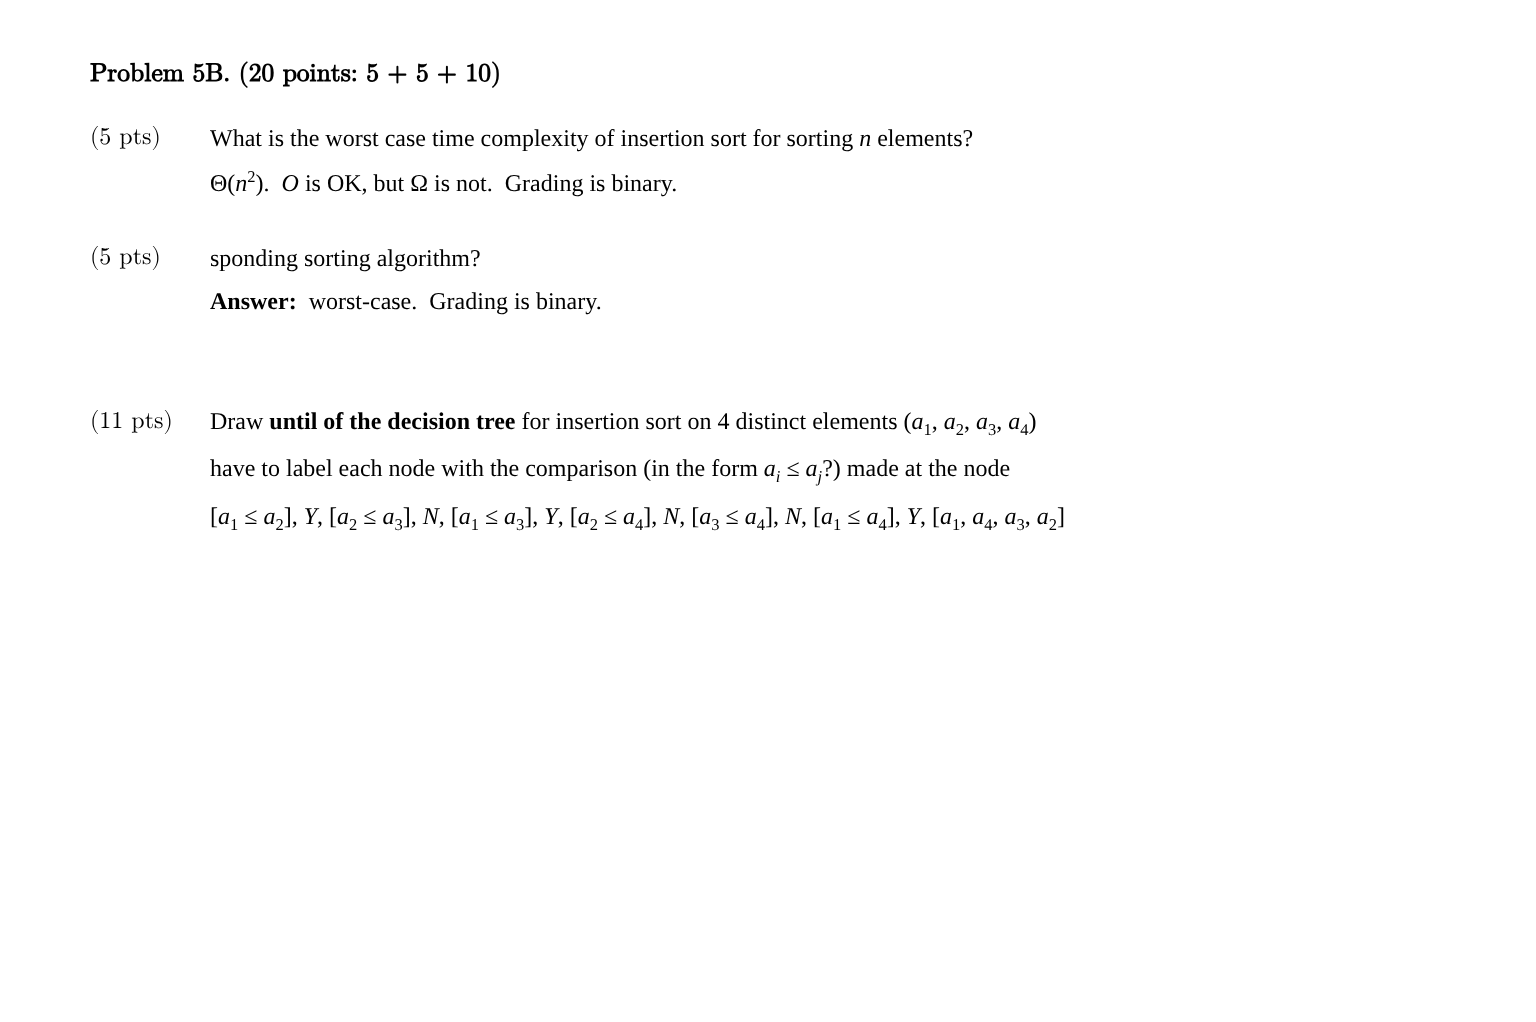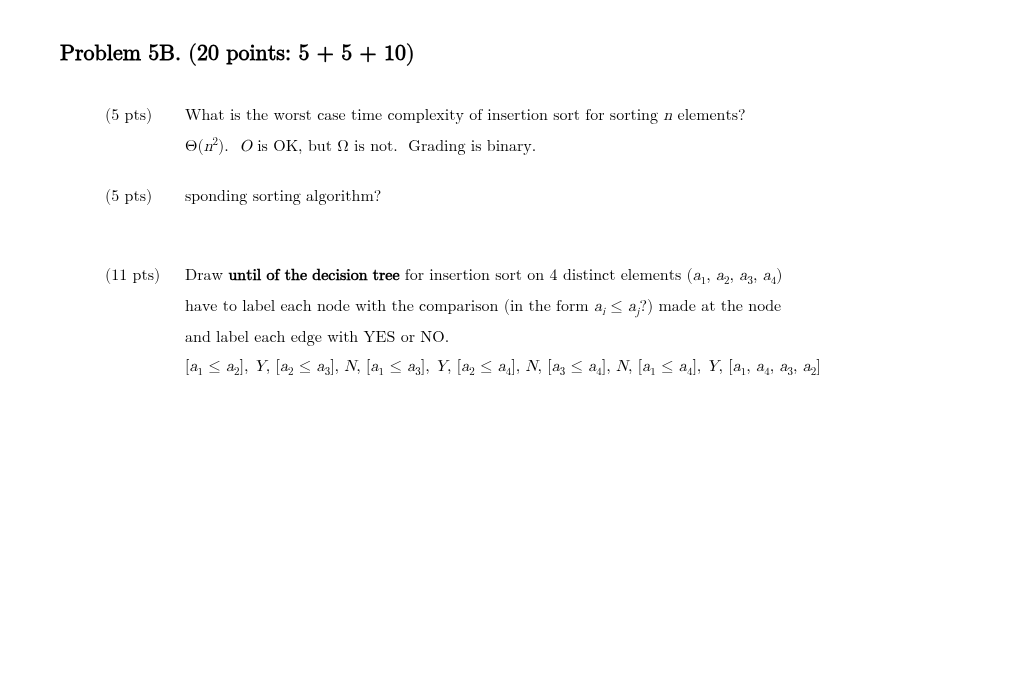--- a/index.html
+++ b/index.html
@@ -13,41 +13,41 @@
       font-family: "Computer Modern", "Latin Modern Math", Georgia, "Times New Roman", serif;
       font-size: 16px;
       color: #000000;
       width: 1024px;
       min-height: 681px;
       padding: 40px 60px 40px 60px;
     }
 
     .problem-title {
       font-weight: bold;
-      font-size: 22px;
-      margin-bottom: 37px;
+      font-size: 17px;
+      margin-bottom: 20px;
     }
 
     .question-block {
       display: flex;
       margin-bottom: 20px;
       line-height: 1.55;
-      margin-left: 45px;
     }
 
     .pts-label {
       min-width: 80px;
       flex-shrink: 0;
       font-size: 16px;
     }
 
     .question-content {
       flex: 1;
       font-size: 16px;
       line-height: 1.6;
+      font-family: Liberation Serif, serif;
     }
 
     .question-content p {
       margin-bottom: 4px;
     }
 
     .answer-label {
       font-weight: bold;
     }
 
@@ -86,26 +86,26 @@
   <div class="question-content">
     <p>What is the worst case time complexity of insertion sort for sorting <span class="math-italic">n</span> elements?</p>
     <p>Θ(<span class="math-italic">n</span><sup>2</sup>). &nbsp;<span class="math-italic">O</span> is OK, but Ω is not. &nbsp;Grading is binary.</p>
   </div>
 </div>
 
 <div class="question-block">
   <div class="pts-label">(5 pts)</div>
   <div class="question-content">
     <p>sponding sorting algorithm?</p>
+    <p class="answer-line"><span class="answer-label">Answer:</span> &nbsp;worst-case. &nbsp;Grading is binary.</p>
   </div>
 </div>
 
 <div class="spacer"></div>
 
 <div class="question-block">
   <div class="pts-label">(11 pts)</div>
   <div class="question-content">
     <p>Draw <strong>until of the decision tree</strong> for insertion sort on 4 distinct elements (<span class="math-italic">a</span><sub>1</sub>, <span class="math-italic">a</span><sub>2</sub>, <span class="math-italic">a</span><sub>3</sub>, <span class="math-italic">a</span><sub>4</sub>)</p>
     <p>have to label each node with the comparison (in the form <span class="math-italic">a<sub>i</sub></span> ≤ <span class="math-italic">a<sub>j</sub></span>?) made at the node</p>
-    <p>and label each edge with YES or NO.</p>
     <p style="margin-top:4px;">[<span class="math-italic">a</span><sub>1</sub> ≤ <span class="math-italic">a</span><sub>2</sub>], <span class="math-italic">Y</span>, [<span class="math-italic">a</span><sub>2</sub> ≤ <span class="math-italic">a</span><sub>3</sub>], <span class="math-italic">N</span>, [<span class="math-italic">a</span><sub>1</sub> ≤ <span class="math-italic">a</span><sub>3</sub>], <span class="math-italic">Y</span>, [<span class="math-italic">a</span><sub>2</sub> ≤ <span class="math-italic">a</span><sub>4</sub>], <span class="math-italic">N</span>, [<span class="math-italic">a</span><sub>3</sub> ≤ <span class="math-italic">a</span><sub>4</sub>], <span class="math-italic">N</span>, [<span class="math-italic">a</span><sub>1</sub> ≤ <span class="math-italic">a</span><sub>4</sub>], <span class="math-italic">Y</span>, [<span class="math-italic">a</span><sub>1</sub>, <span class="math-italic">a</span><sub>4</sub>, <span class="math-italic">a</span><sub>3</sub>, <span class="math-italic">a</span><sub>2</sub>]</p>
   </div>
 </div>
 
 </body></html>

